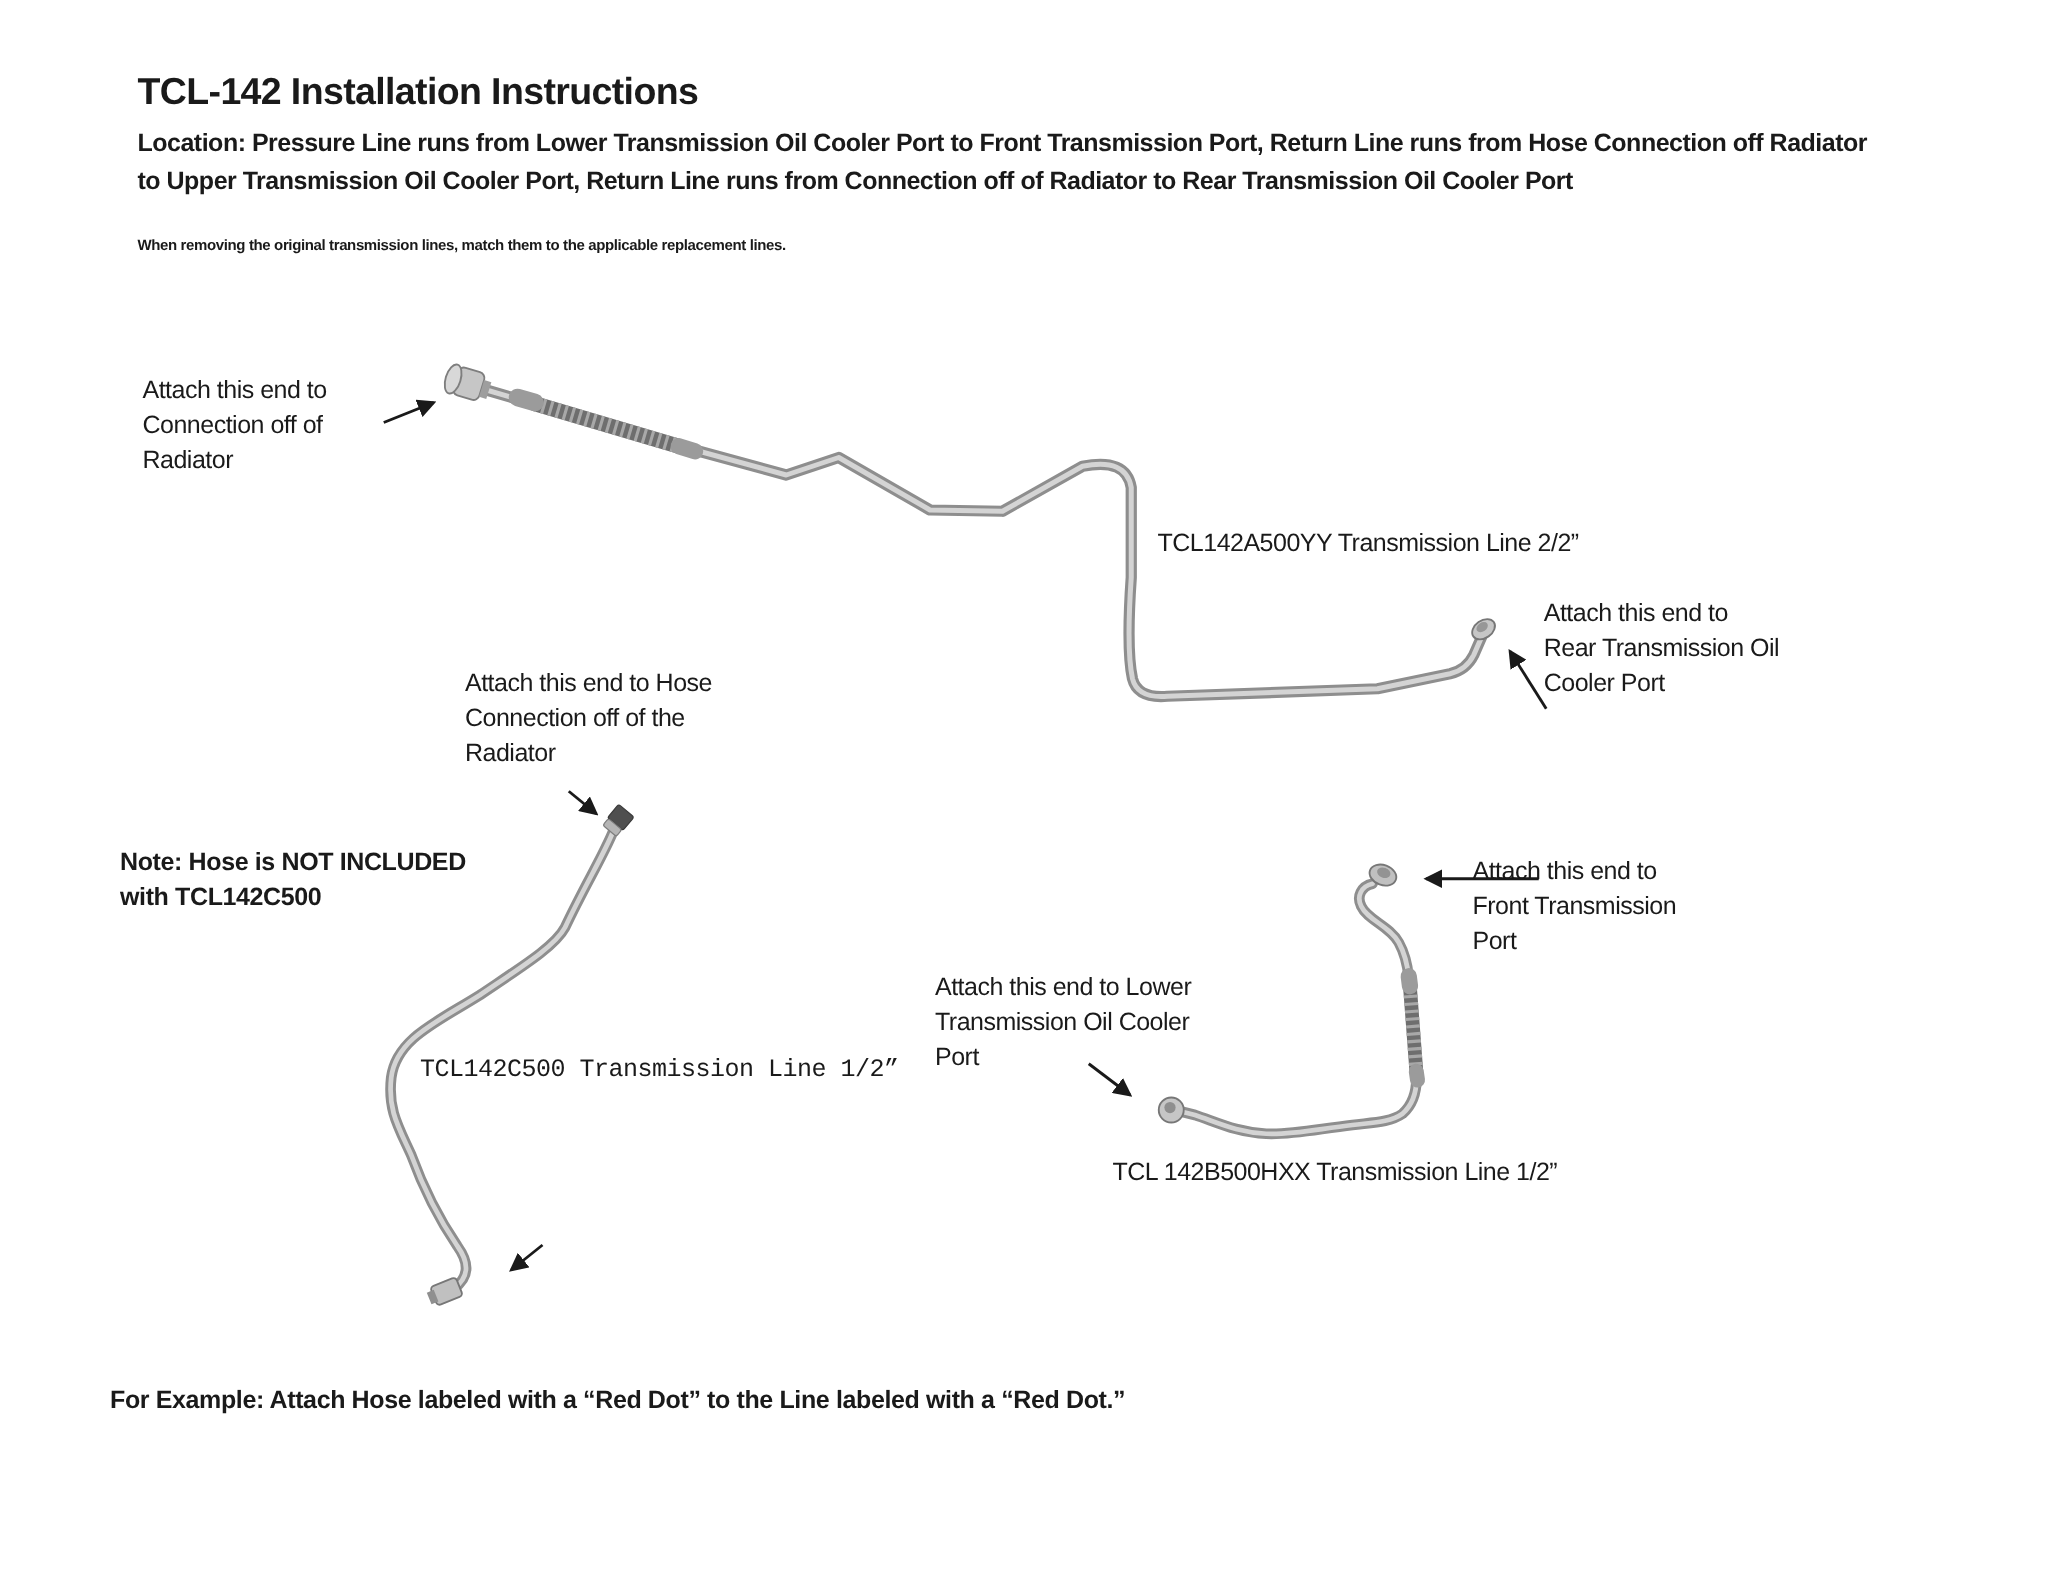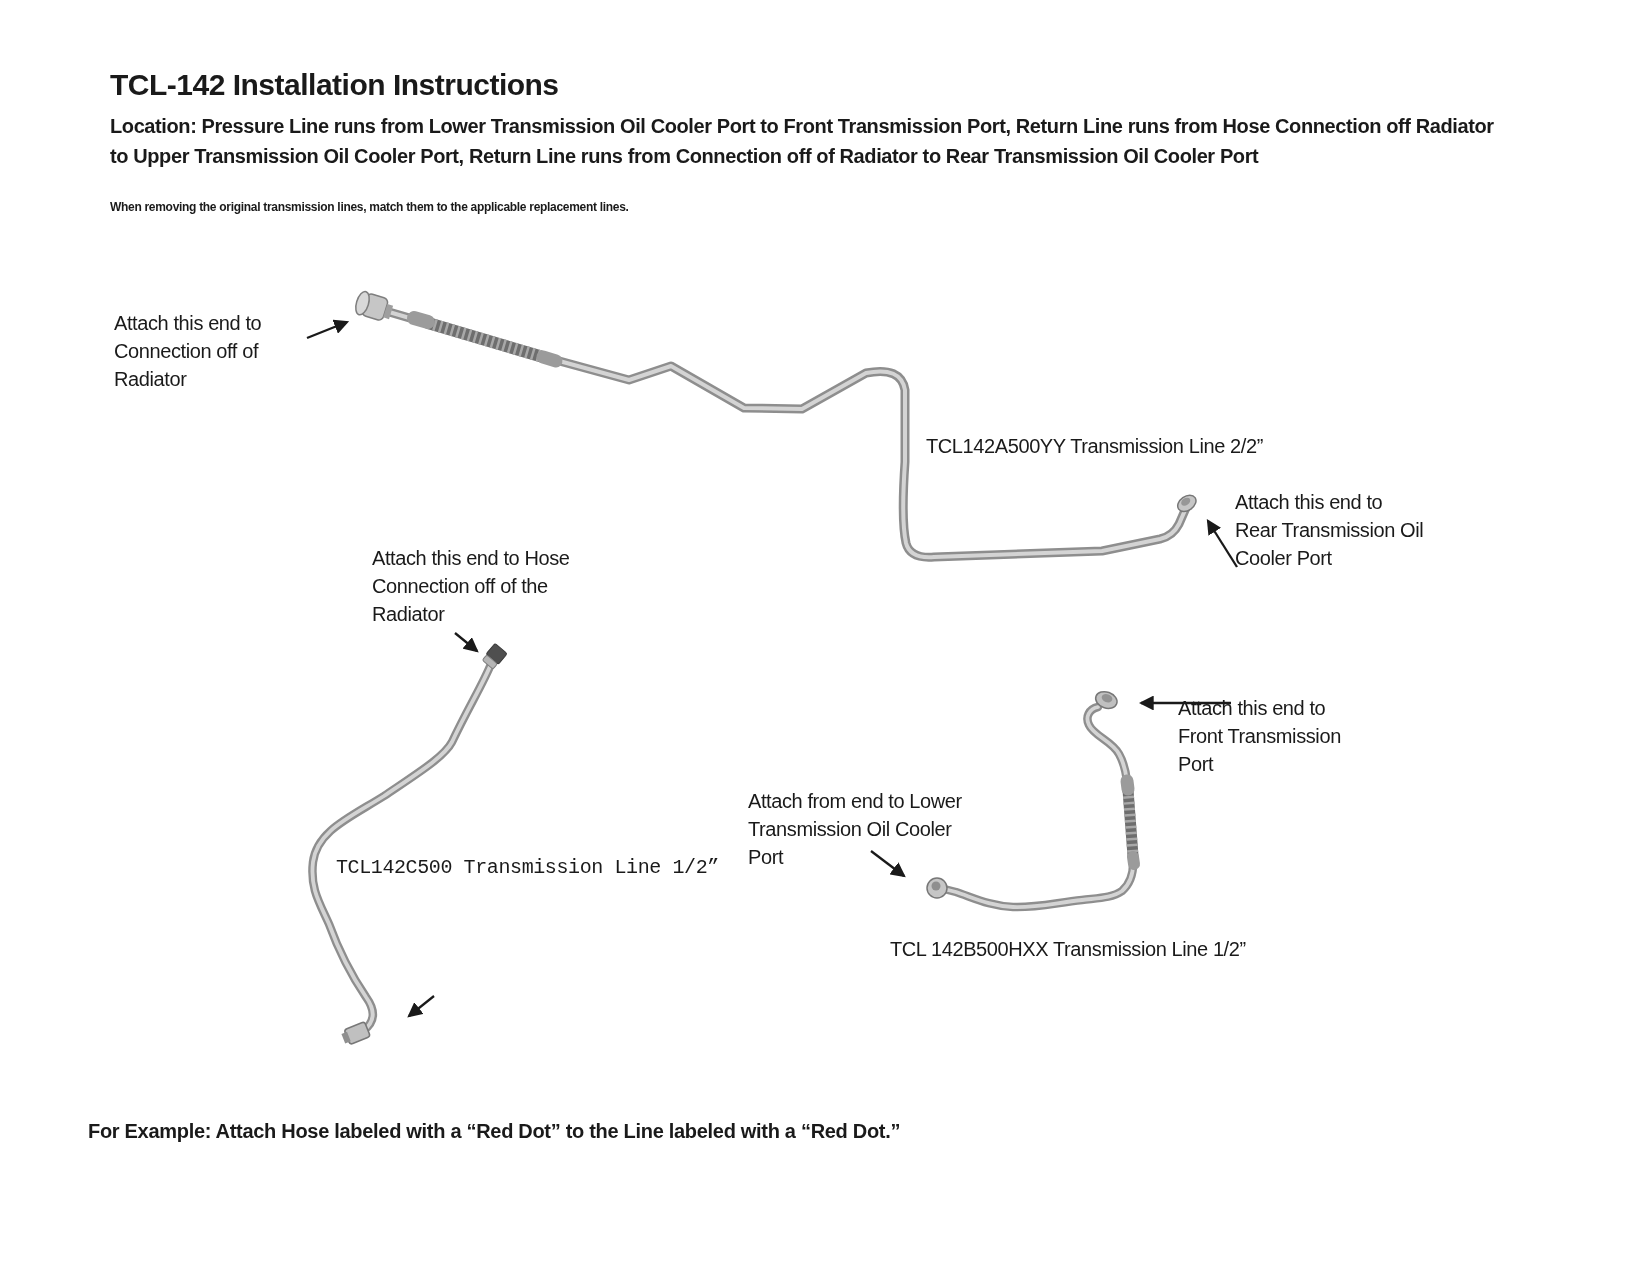--- a/index.html
+++ b/index.html
@@ -1,18 +1,18 @@
 <!DOCTYPE html>
 <html><head>
 <meta charset="utf-8">
 <style>
   html,body{margin:0;padding:0;background:#ffffff;}
   .page{position:relative;width:1650px;height:1275px;background:#ffffff;overflow:hidden;
         font-family:"Liberation Sans", sans-serif;color:#1a1a1a;}
-  .abs{position:absolute;margin-top:11px;}
+  .abs{position:absolute;}
   .title{font-size:30px;font-weight:bold;letter-spacing:-0.5px;white-space:nowrap;}
   .para-bold{font-size:20px;font-weight:bold;letter-spacing:-0.4px;line-height:30px;}
   .intro{font-size:12px;font-weight:bold;letter-spacing:-0.3px;white-space:nowrap;}
   .note{font-size:20px;font-weight:bold;letter-spacing:-0.3px;line-height:28px;white-space:pre-line;}
   .callout{font-size:20px;letter-spacing:-0.4px;line-height:28px;white-space:pre-line;}
   .line-label{font-size:20px;letter-spacing:-0.4px;white-space:nowrap;}
   .footer-line{font-size:20px;font-weight:bold;letter-spacing:-0.3px;white-space:nowrap;}
   svg.diagram{position:absolute;left:0;top:0;}
 </style>
 </head>
@@ -120,28 +120,30 @@
 
   <div class="abs callout" style="left:1235px;top:477px;">Attach this end to
 Rear Transmission Oil
 Cooler Port</div>
 
   <div class="abs callout" style="left:372px;top:533px;">Attach this end to Hose
 Connection off of the
 Radiator</div>
 
 
-  <div class="abs callout" style="left:748px;top:776px;">Attach from end to Lower
+  <div class="abs callout" style="left:748px;top:776px;">Attach this end to Lower
 Transmission Oil Cooler
 Port</div>
 
   <div class="abs callout" style="left:1178px;top:683px;">Attach this end to
 Front Transmission
 Port</div>
 
+  <div class="abs note" style="left:96px;top:676px;">Note: Hose is NOT INCLUDED
+with TCL142C500</div>
 
   <div class="abs line-label" style="left:926px;top:424px;">TCL142A500YY Transmission Line 2/2”</div>
 
   <div class="abs line-label" style="left:336px;top:845px;font-family:Liberation Mono, monospace;">TCL142C500 Transmission Line 1/2”</div>
 
   <div class="abs line-label" style="left:890px;top:927px;">TCL 142B500HXX Transmission Line 1/2”</div>
 
   <div class="abs footer-line" style="left:88px;top:1109px;">For Example: Attach Hose labeled with a “Red Dot” to the Line labeled with a “Red Dot.”</div>
 
 </div>

